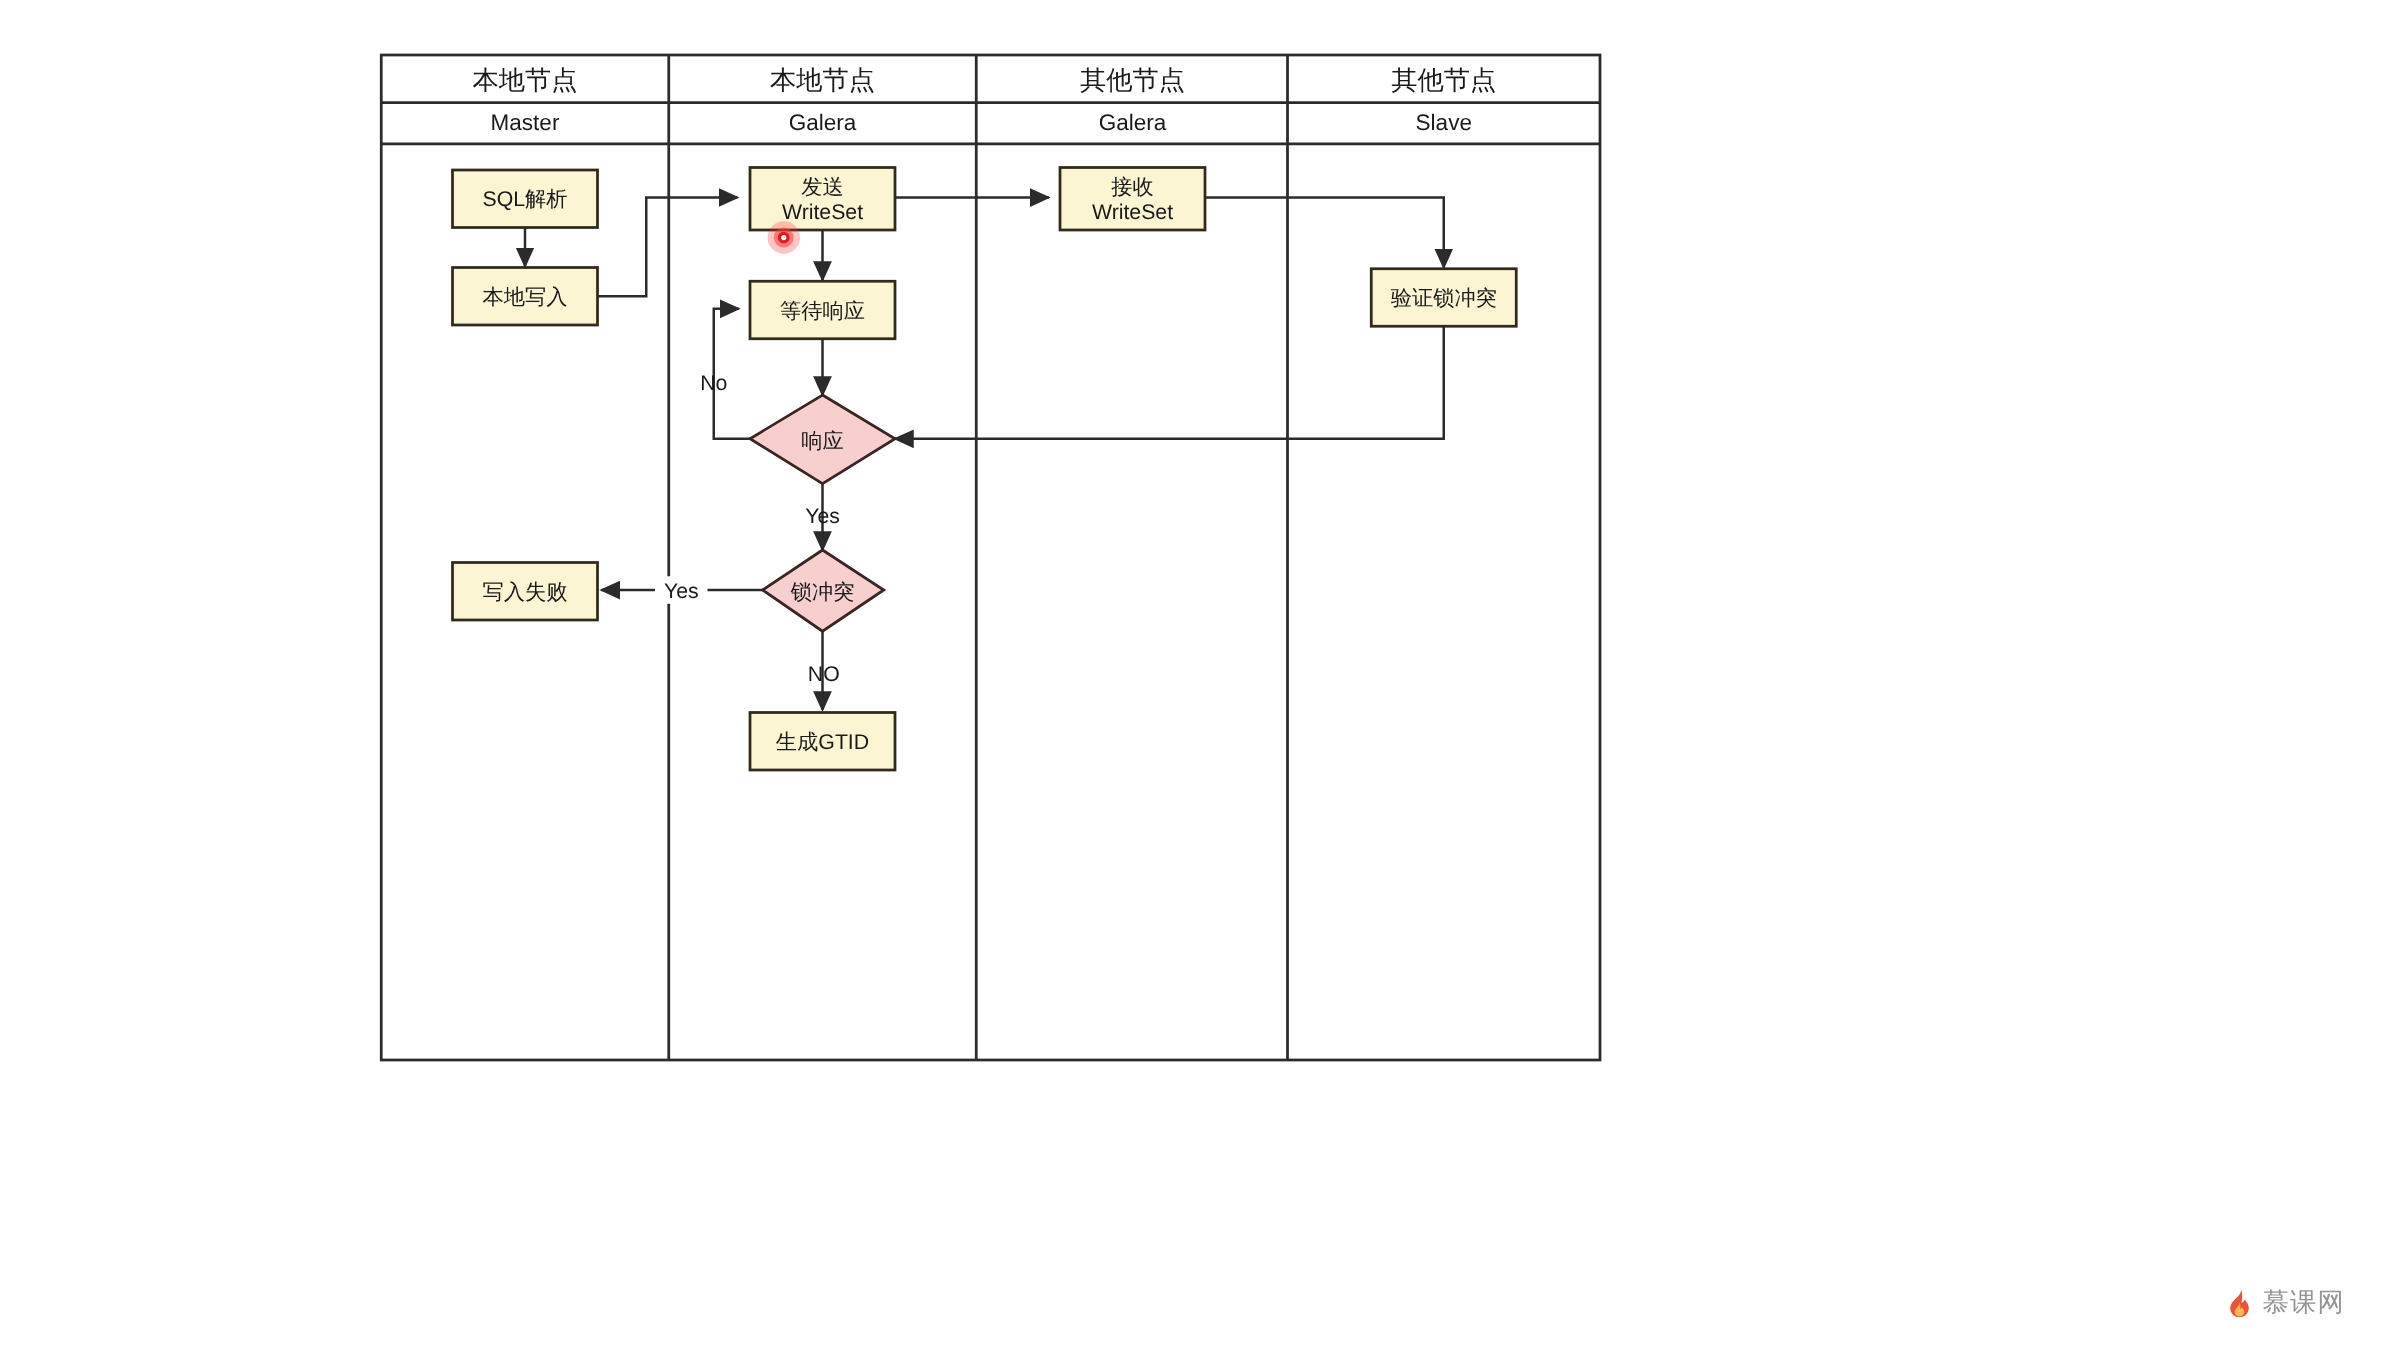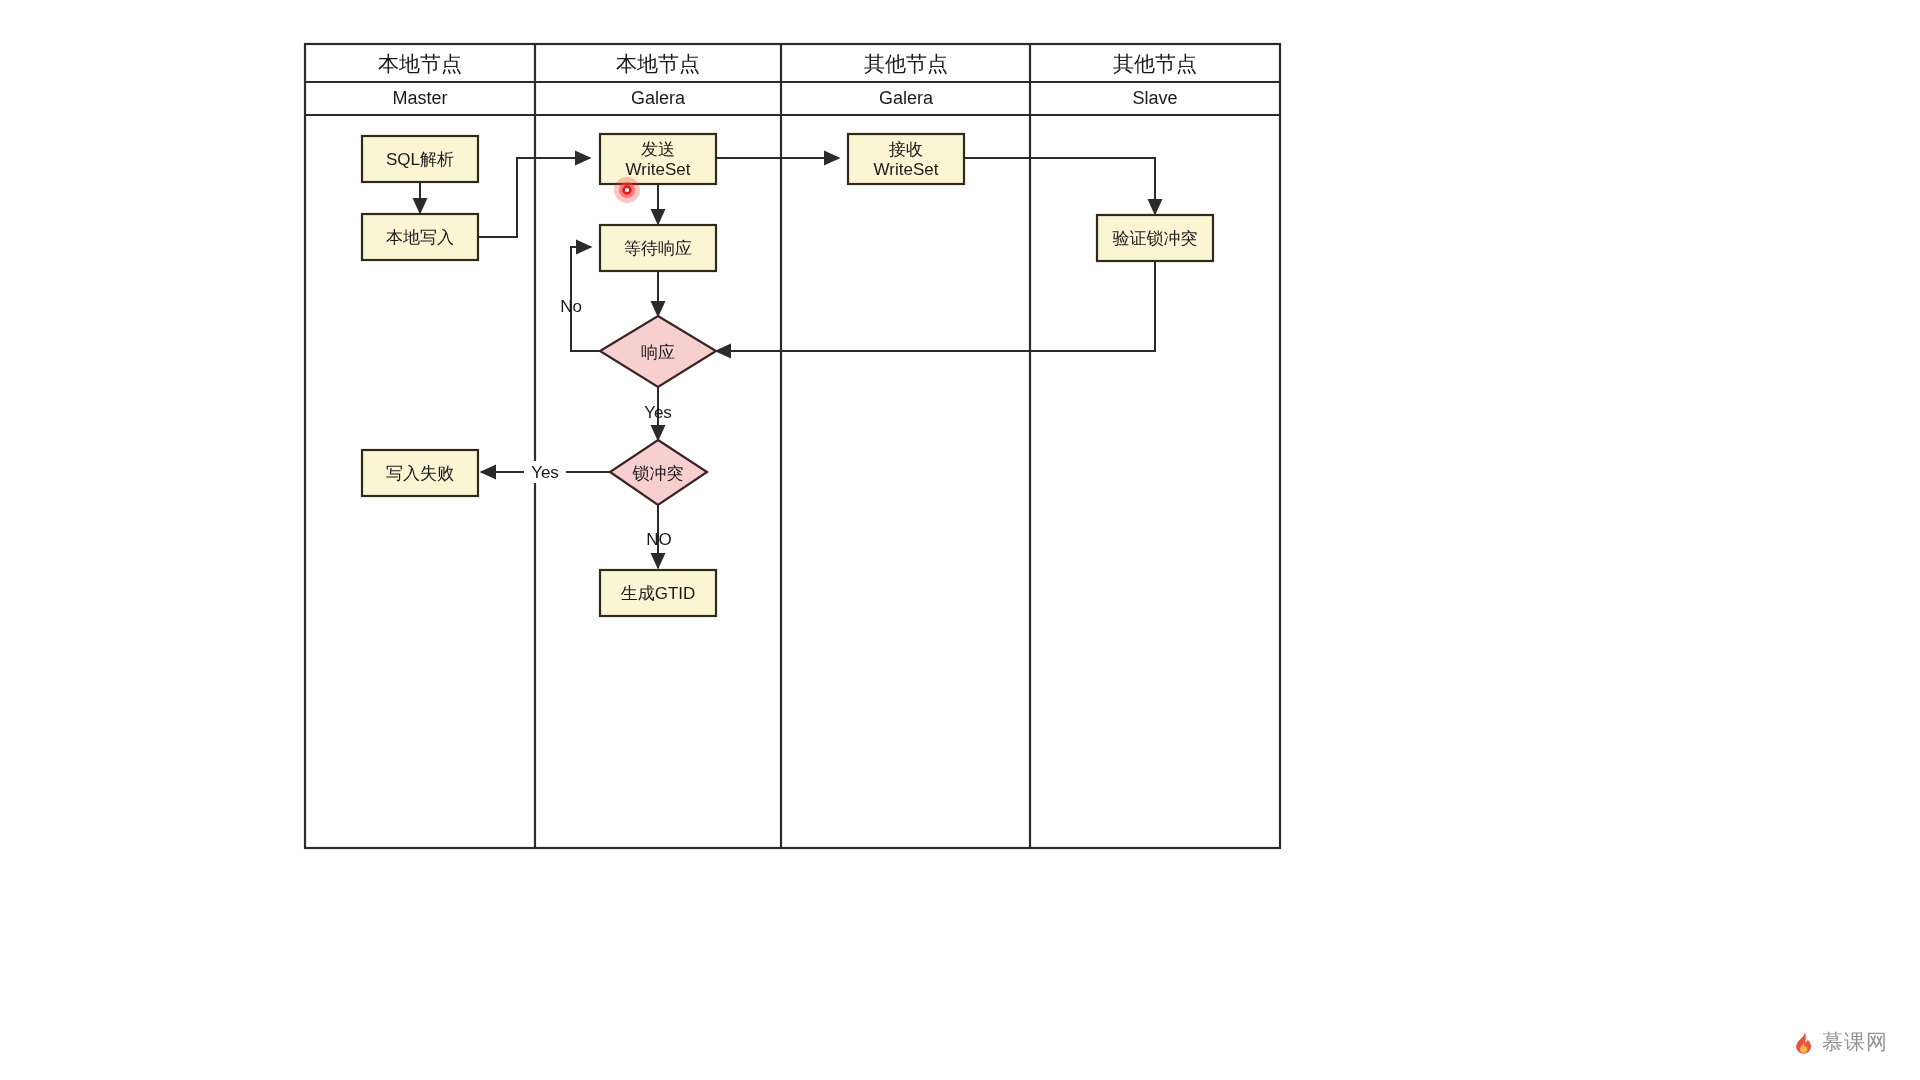--- a/index.html
+++ b/index.html
@@ -35,21 +35,21 @@
   .swim-border { fill: none; stroke: #2b2b2b; stroke-width: 2.2; }
   .swim-div { stroke: #2b2b2b; stroke-width: 2.2; }
   .proc-box { fill: #fbf5d4; stroke: #2f2a1a; stroke-width: 2.2; }
   .dec-shape { fill: #f8cfcf; stroke: #3a2424; stroke-width: 2.2; }
   .flow { fill: none; stroke: #2b2b2b; stroke-width: 2.0; }
   .cursor-dot-glow { fill: #ff2b2b; opacity: 0.28; }
   .cursor-dot-mid  { fill: #ff3b3b; opacity: 0.55; }
   .cursor-dot-core { fill: #ffffff; stroke: #e01b1b; stroke-width: 2.6; }
   #watermark {
     position: absolute;
-    right: 32px;
+    right: 44px;
     bottom: 24px;
     display: flex;
     align-items: center;
     gap: 7px;
     opacity: 0.92;
   }
   #watermark .wm-text {
     font-family: "Liberation Sans", "DejaVu Sans", sans-serif;
     font-size: 21px;
     color: #8c8c8c;

